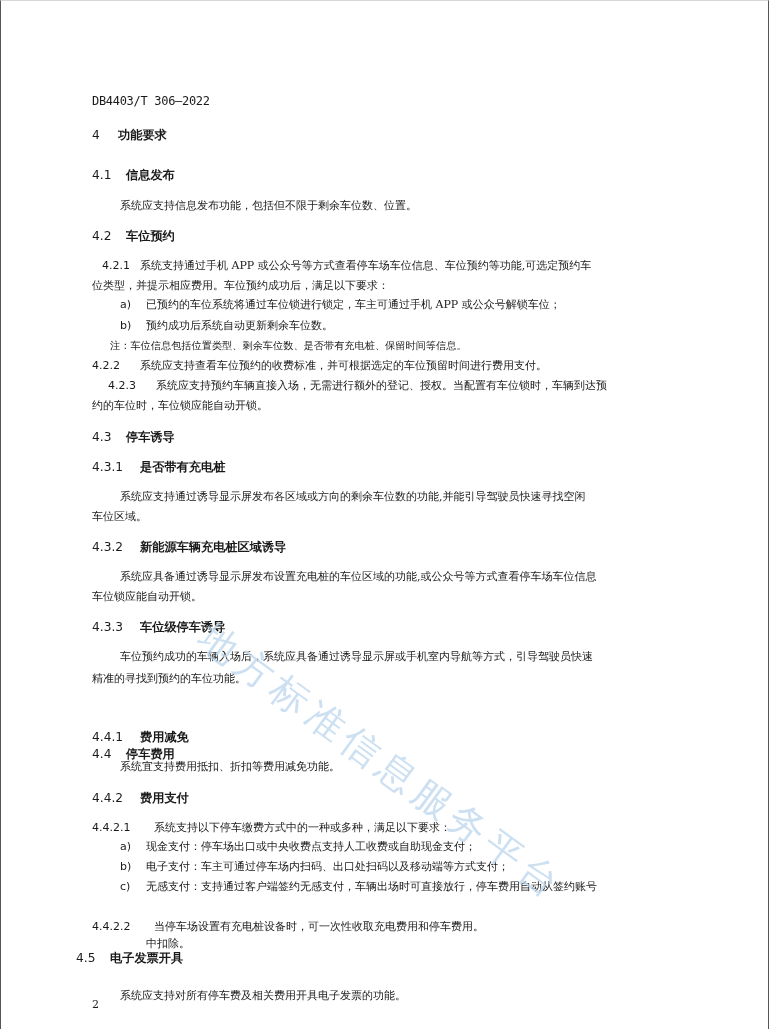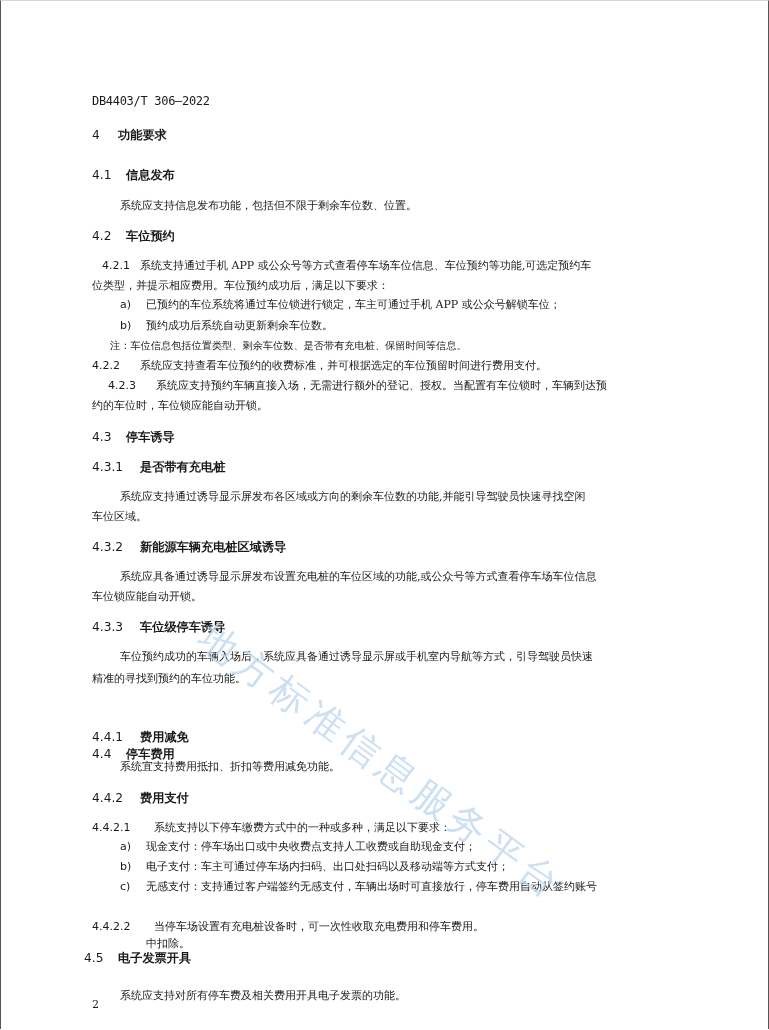--- a/index.html
+++ b/index.html
@@ -106,20 +106,20 @@
   <span class="num" style="width:26px;">b)</span><span>电子支付：车主可通过停车场内扫码、出口处扫码以及移动端等方式支付；</span>
 </div>
 <div class="line" style="left:120px;top:879px;">
   <span class="num" style="width:26px;">c)</span><span>无感支付：支持通过客户端签约无感支付，车辆出场时可直接放行，停车费用自动从签约账号</span>
 </div>
 <div class="line" style="left:146px;top:892px;margin-top:44px;">中扣除。</div>
 <div class="line" style="left:92px;top:919px;">
   <span class="num" style="width:62px;">4.4.2.2</span><span>当停车场设置有充电桩设备时，可一次性收取充电费用和停车费用。</span>
 </div>
 
-<div class="line h" style="left:84px;top:950px;">
+<div class="line h" style="left:76px;top:950px;">
   <span class="num" style="width:34px;">4.5</span><span>电子发票开具</span>
 </div>
 <div class="line" style="left:120px;top:980px;margin-top:8px;">系统应支持对所有停车费及相关费用开具电子发票的功能。</div>
 
 <div class="page-num">2</div>
 
 <div class="watermark">地方标准信息服务平台</div>
 
 </body></html>

